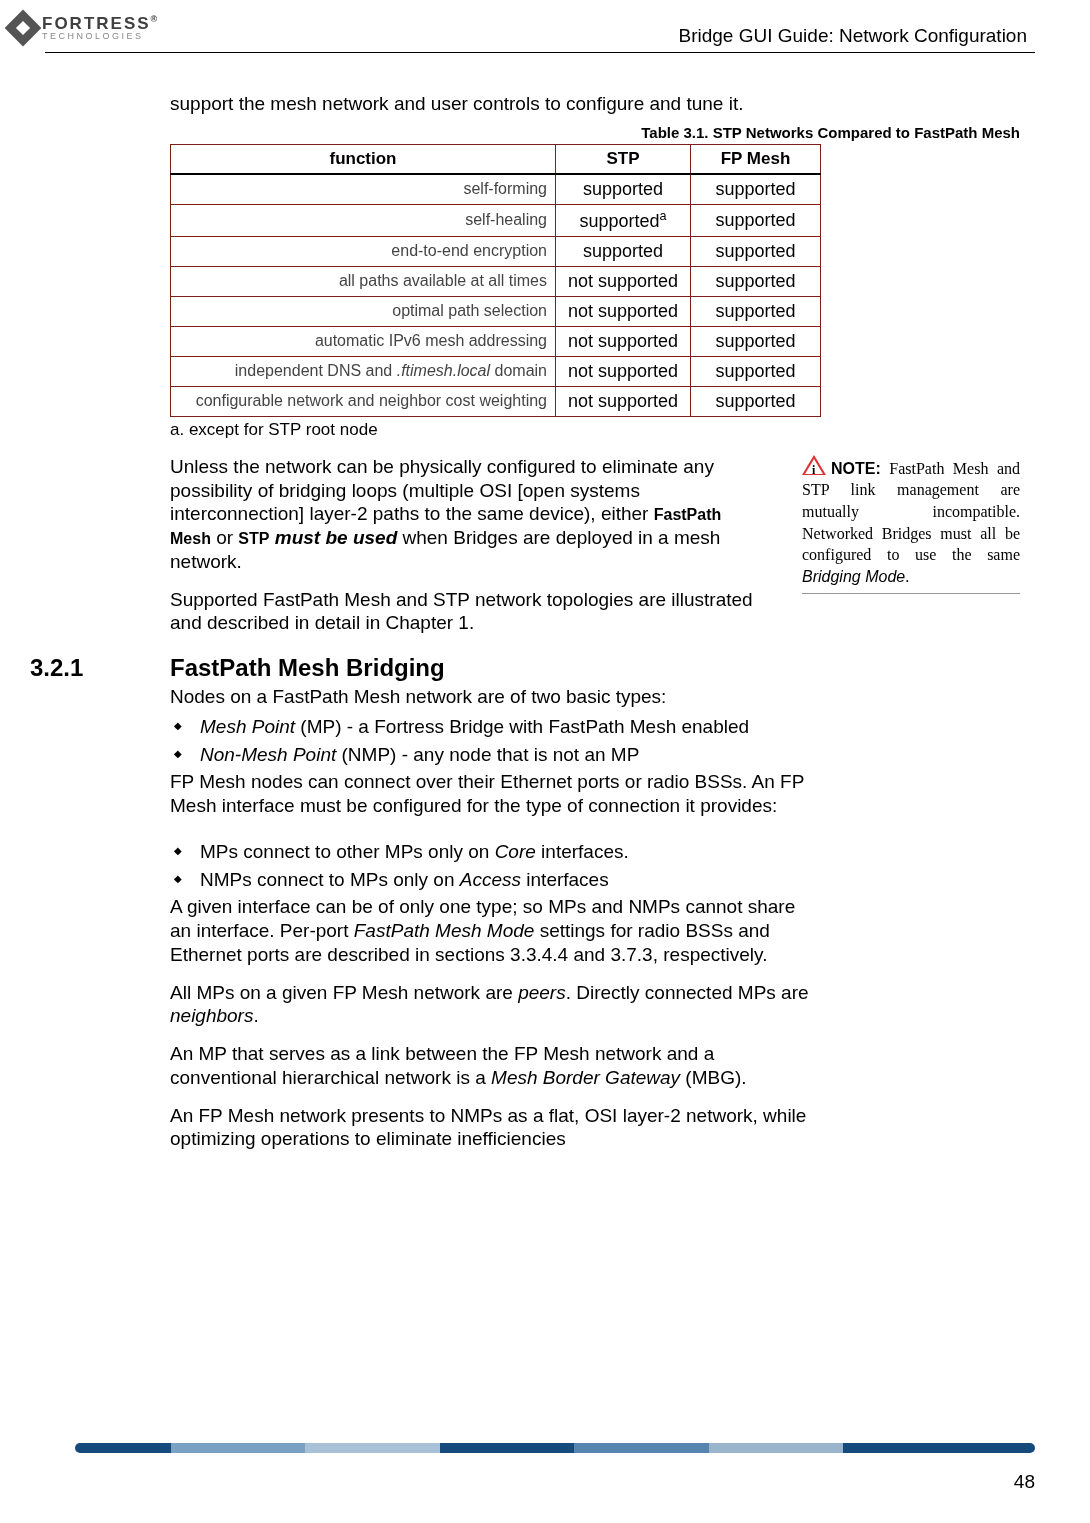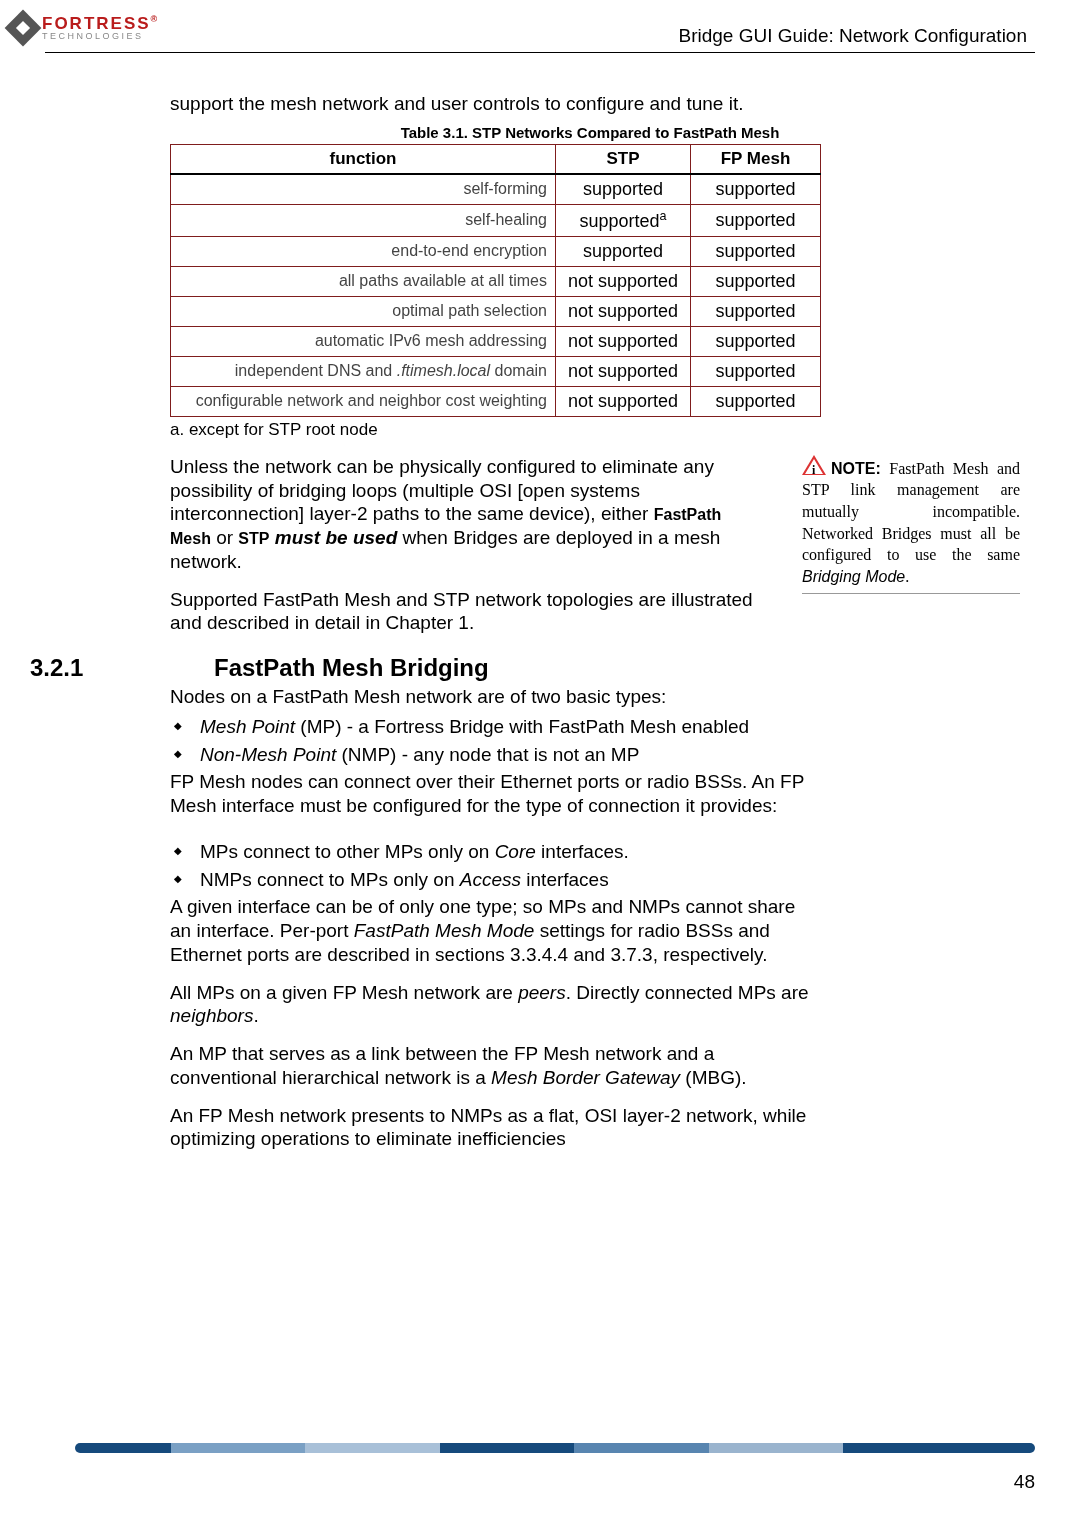--- a/index.html
+++ b/index.html
@@ -43,21 +43,21 @@
     }
     .logo-text {
       display: flex;
       flex-direction: column;
       line-height: 1;
     }
     .logo-main {
       font-weight: bold;
       font-size: 17px;
       letter-spacing: 2px;
-      color: #b91c1c;
+      color: #404040;
     }
     .logo-sub {
       font-size: 9px;
       letter-spacing: 2.5px;
       color: #888;
     }
     .header-text {
       text-align: right;
       padding-right: 63px;
       padding-top: 25px;
@@ -73,21 +73,21 @@
       margin-left: 170px;
       margin-right: 70px;
       margin-top: 32px;
     }
     .intro {
       font-size: 19px;
       line-height: 1.25;
       margin-bottom: 8px;
     }
     .table-title {
-      text-align: center;
+      text-align: right;
       font-weight: bold;
       font-size: 15px;
       margin-bottom: 3px;
       margin-left: -10px;
     }
     table {
       border-collapse: collapse;
       margin-bottom: 3px;
     }
     th, td {
@@ -169,21 +169,20 @@
       font-family: Georgia, serif;
       z-index: 2;
     }
     .note-label { font-weight: bold; font-family: Arial, sans-serif; }
     .section-row {
       display: flex;
       align-items: baseline;
       margin-left: -140px;
       margin-top: 5px;
       margin-bottom: 3px;
-      gap: 44px;
     }
     .section-num {
       font-size: 24px;
       font-weight: bold;
       width: 140px;
     }
     .section-title {
       font-size: 24px;
       font-weight: bold;
     }

